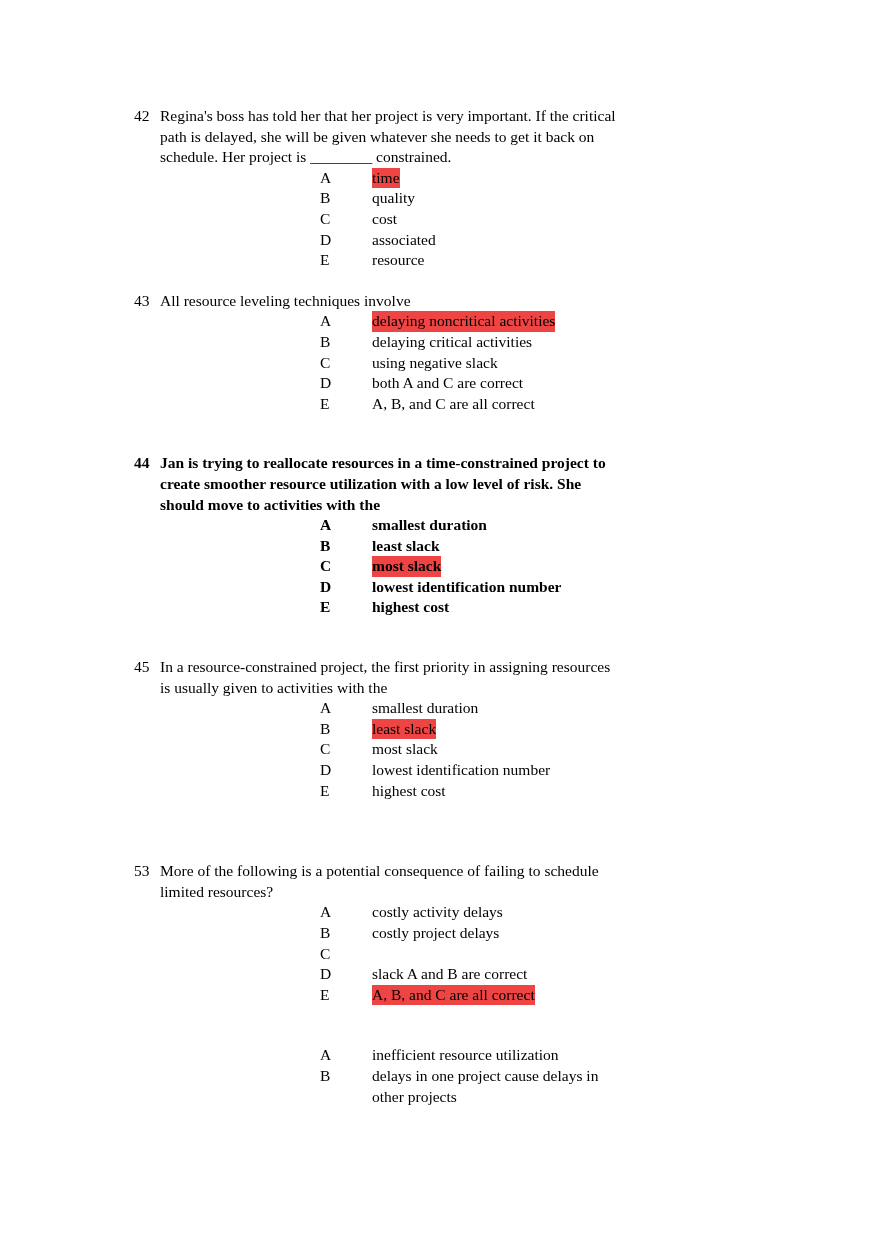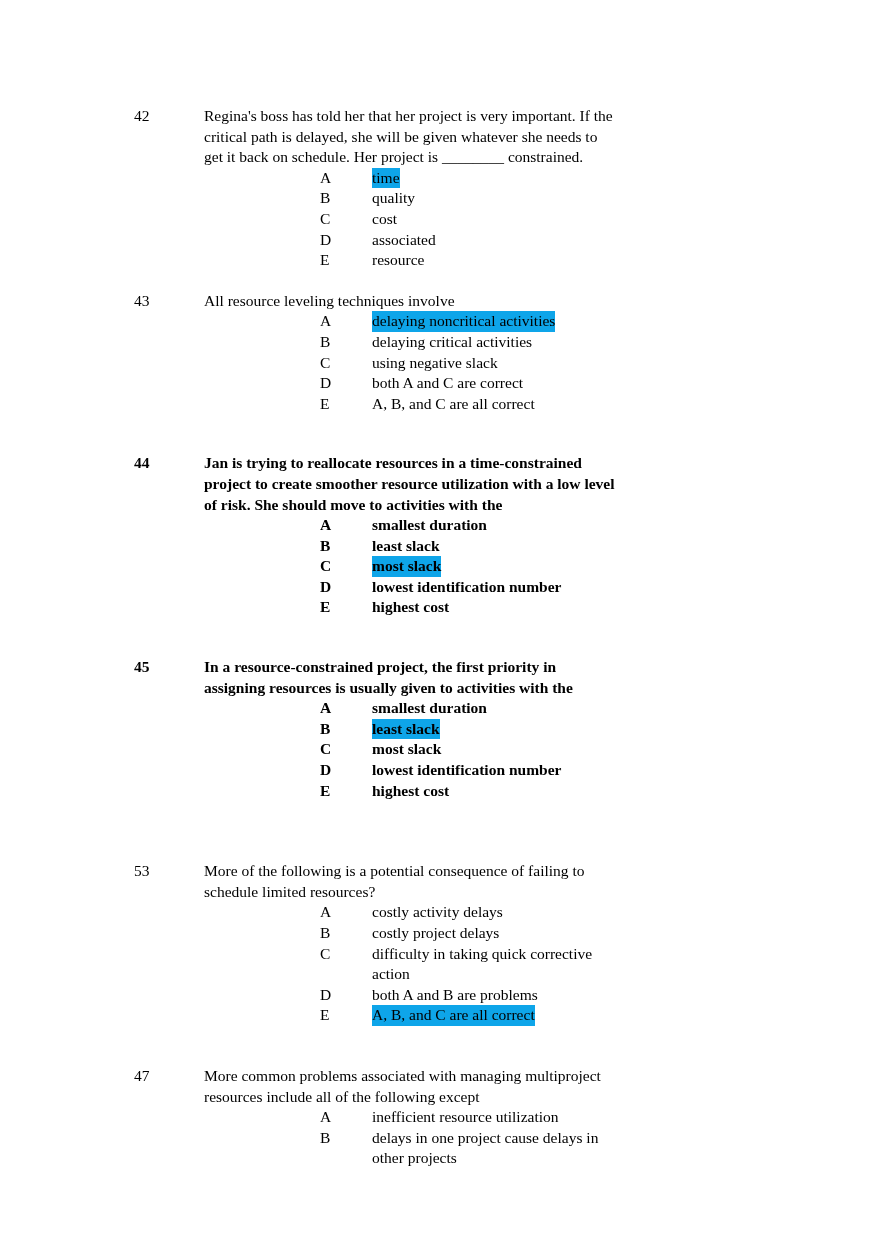--- a/index.html
+++ b/index.html
@@ -16,48 +16,47 @@
     padding: 106px 116px 40px 134px;
     font-family: "Liberation Serif", serif;
     font-size: 15.5px;
     line-height: 20.6px;
     color: #000000;
   }
   .question { }
   .question:nth-of-type(1) { margin-bottom: 20px; }
   .question:nth-of-type(2) { margin-bottom: 39px; }
   .question:nth-of-type(3) { margin-bottom: 39px; font-weight: bold; }
-  .question:nth-of-type(4) { margin-bottom: 60px; font-weight: bold; }
+  .question:nth-of-type(4) { margin-bottom: 60px; }
   .question:nth-of-type(5) { margin-bottom: 40px; }
   .q-head {
     display: flex;
   }
   .q-num {
     flex: none;
     width: 26px;
   }
   .q-text {
     flex: 1;
-    margin-left: 44px;
   }
   .options {
     margin-left: 186px;
   }
   .option {
     display: flex;
   }
   .opt-letter {
     flex: none;
     width: 52px;
   }
   .opt-text {
     align-self: flex-start;
   }
   .opt-text.hl {
-    background: #0ea5e9;
+    background: #ef4444;
   }
 </style>
 </head>
 <body>
 
 <div class="page" id="page-root">
   <div class="question">
     <div class="q-head">
       <span class="q-num">42</span>
       <span class="q-text">Regina's boss has told her that her project is very important. If the critical path is delayed, she will be given whatever she needs to get it back on schedule. Her project is ________ constrained.</span>
@@ -200,40 +199,35 @@
     <span class="opt-text">costly activity delays</span>
   </div>
 
   <div class="option">
     <span class="opt-letter">B</span>
     <span class="opt-text">costly project delays</span>
   </div>
 
   <div class="option">
     <span class="opt-letter">C</span>
-    <span class="opt-text">difficulty in taking quick corrective action</span>
-  </div>
-
-  <div class="option">
-    <span class="opt-letter">D</span>
-    <span class="opt-text">both A and B are problems</span>
+  </div>
+
+  <div class="option">
+    <span class="opt-letter">D</span>
+    <span class="opt-text">slack A and B are correct</span>
   </div>
 
   <div class="option">
     <span class="opt-letter">E</span>
     <span class="opt-text hl">A, B, and C are all correct</span>
   </div>
 </div>
   </div>
 
   <div class="question">
-    <div class="q-head">
-      <span class="q-num">47</span>
-      <span class="q-text">More common problems associated with managing multiproject resources include all of the following except</span>
-    </div>
     <div class="options">
   <div class="option">
     <span class="opt-letter">A</span>
     <span class="opt-text">inefficient resource utilization</span>
   </div>
 
   <div class="option">
     <span class="opt-letter">B</span>
     <span class="opt-text">delays in one project cause delays in other projects</span>
   </div>

